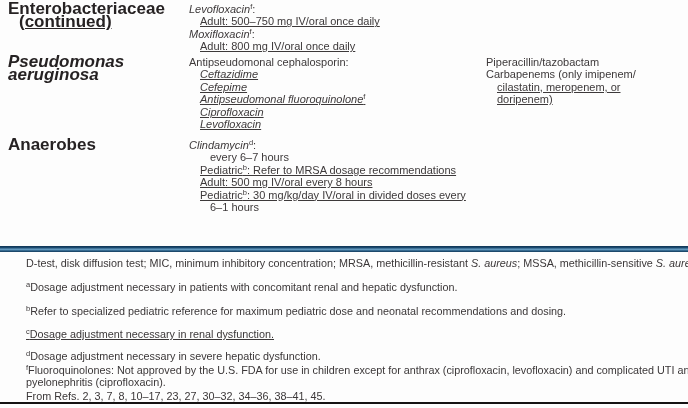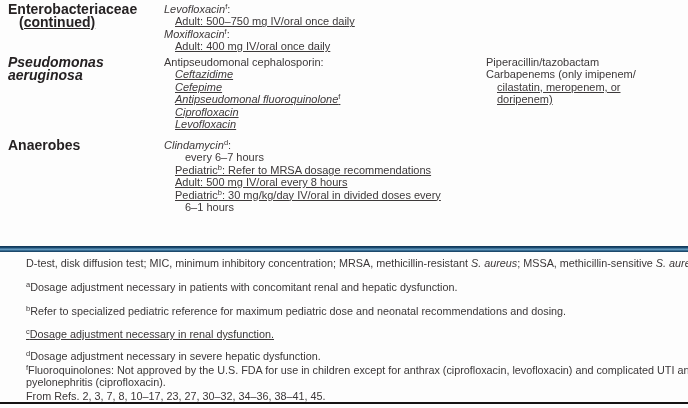--- a/index.html
+++ b/index.html
@@ -5,22 +5,22 @@
   html,body { margin:0; padding:0; background:#ffffff; }
   .page {
     position:relative; width:688px; height:408px; background:#fdfdfd;
     font-family:"Liberation Sans", sans-serif; color:#3d393a; overflow:hidden;
   }
   
   .row { position:absolute; left:0; width:688px; font-size:11px; line-height:12.4px; }
   .row-1 { top:3px; }
   .row-2 { top:56px; }
   .row-3 { top:139px; }
-  .c1 { position:absolute; left:8px;  width:162px; font-weight:bold; color:#262223; font-size:14px; line-height:12.8px; }
-  .c2 { position:absolute; left:164px; width:306px; }
+  .c1 { position:absolute; left:8px;  width:162px; font-weight:bold; color:#262223; font-size:17px; line-height:12.8px; }
+  .c2 { position:absolute; left:189px; width:306px; }
   .c3 { position:absolute; left:486px; width:198px; }
   .it { font-style:italic; }
   .ind1 { padding-left:11px;text-decoration:underline; }
   .ind2 { padding-left:21px; }
   sup { font-size:7.5px; line-height:0; vertical-align:4px; }
   
   .blue-bar {
     position:absolute; left:0; top:246px; width:688px; height:6px;
     background:linear-gradient(to bottom,#0e3352 0%,#1b4a70 28%,#689fc4 55%,#2a5d84 80%,#123a5a 100%);
   }
@@ -42,21 +42,21 @@
 
   <div class="row row-1">
     <div class="c1">
       <div>Enterobacteriaceae</div>
       <div class="ind1">(continued)</div>
     </div>
     <div class="c2">
       <div><span class="it">Levofloxacin</span><sup>f</sup><span>:</span></div>
       <div class="ind1">Adult: 500–750 mg IV/oral once daily</div>
       <div><span class="it">Moxifloxacin</span><sup>f</sup><span>:</span></div>
-      <div class="ind1">Adult: 400 mg IV/oral once daily</div>
+      <div class="ind1">Adult: 800 mg IV/oral once daily</div>
     </div>
   </div>
 
   <div class="row row-2">
     <div class="c1 it">
       <div>Pseudomonas aeruginosa</div>
     </div>
     <div class="c2">
       <div>Antipseudomonal cephalosporin:</div>
       <div class="ind1 it">Ceftazidime</div>

